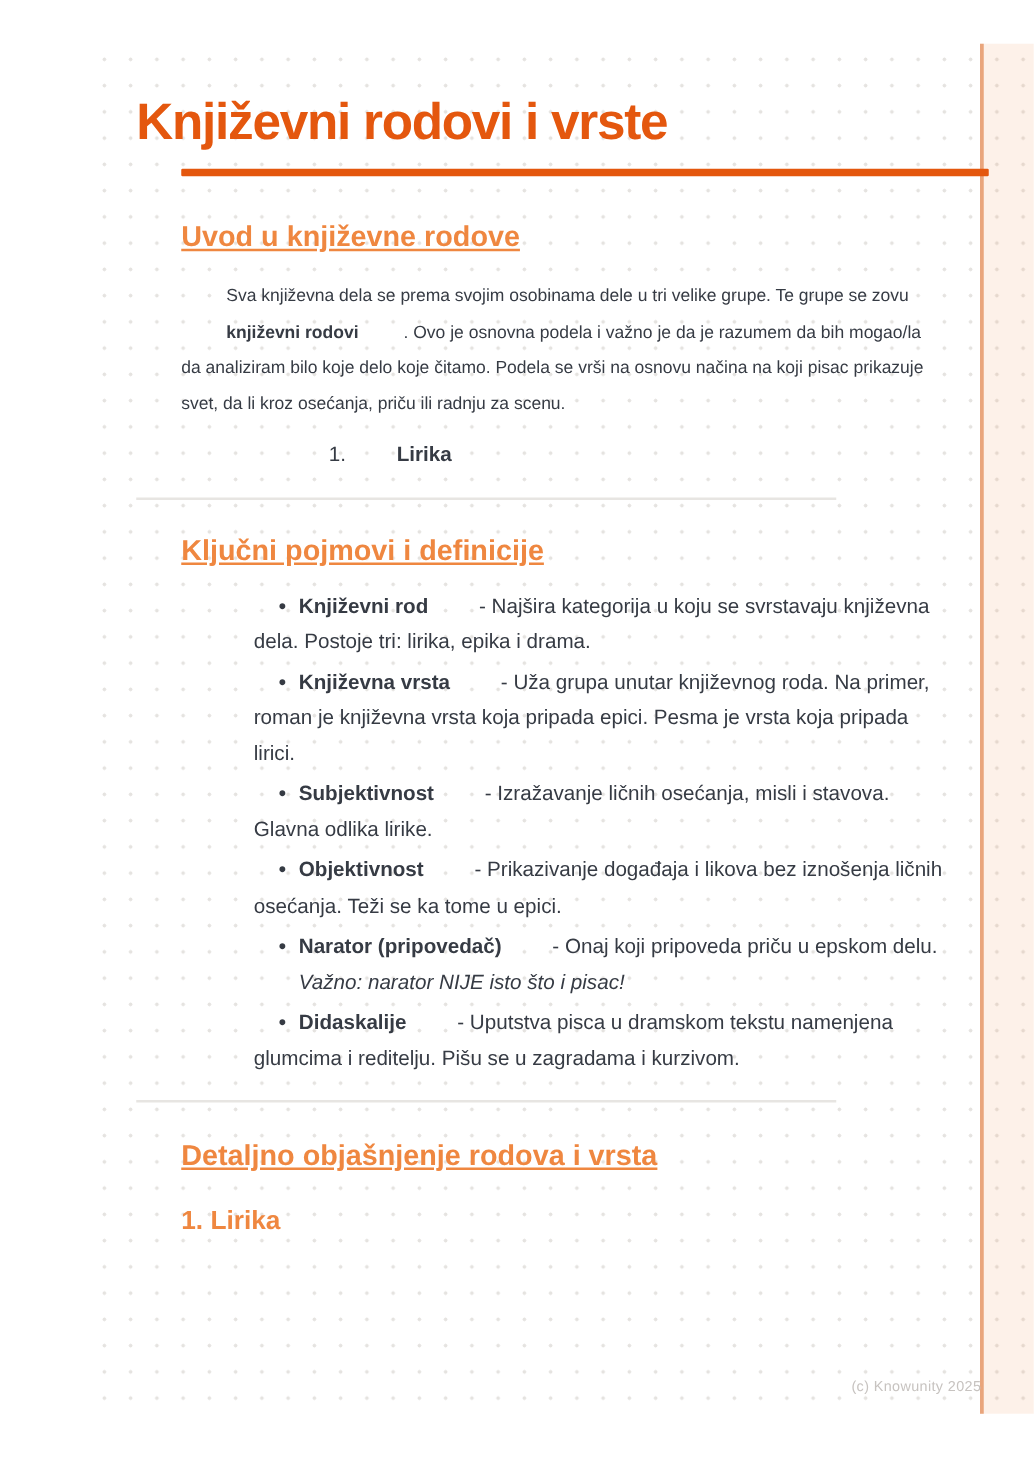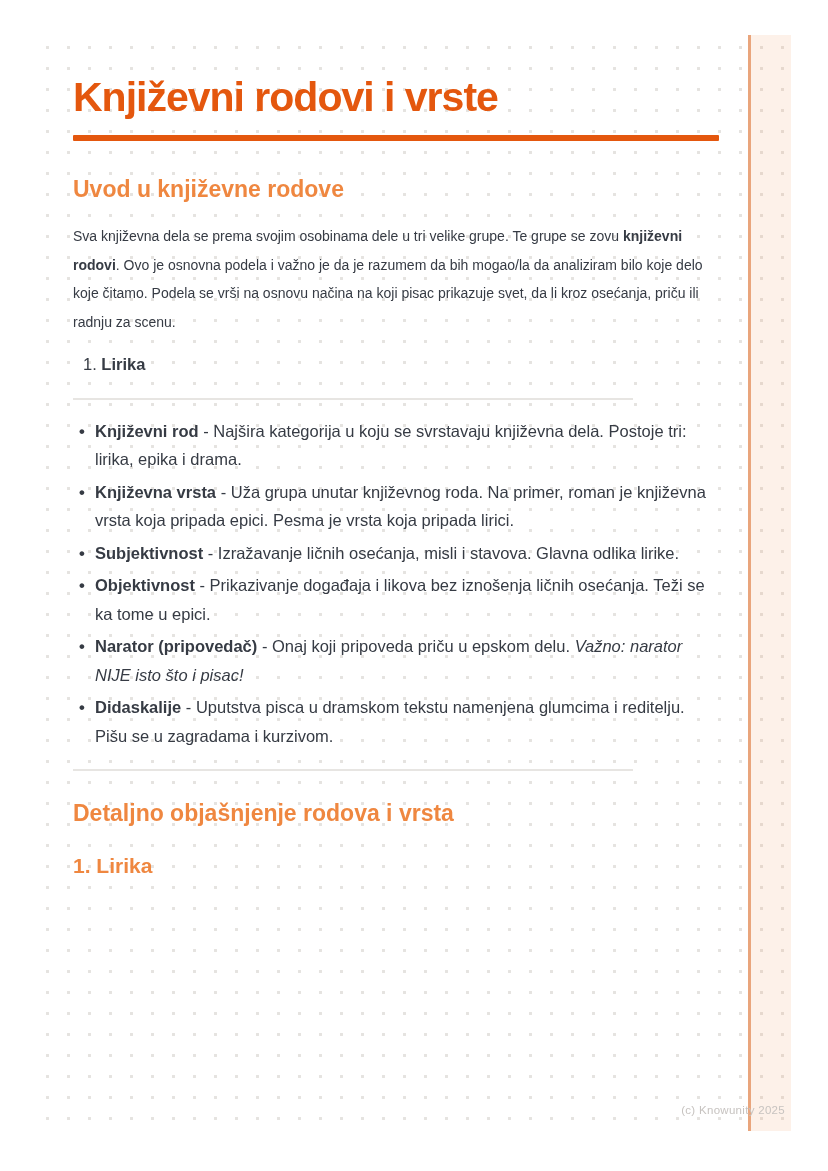--- a/index.html
+++ b/index.html
@@ -1,15 +1,15 @@
 <!DOCTYPE html>
 <html><head>
 <meta charset="utf-8">
 <style>
-  * { box-sizing: border-box; }
+  * { box-sizing: border-box; margin-left: 36px; }
   html,body { margin:0; padding:0; }
   body {
     width:828px; height:1171px;
     position:relative;
     background:#ffffff;
     font-family:"Liberation Sans", sans-serif;
     overflow:hidden;
     color:#363b44;
   }
   .dot-grid {
@@ -34,21 +34,21 @@
     font-size:41px; line-height:48px;
     font-weight:800; letter-spacing:-1px;
     color:#e4570e;
   }
   .title-rule {
     margin-top:14px; height:6px; width:100%;
     background:#e4570e; border-radius:1px;
   }
   h2 {
     margin:0; font-size:23px; line-height:28px;
-    font-weight:700; color:#ef8740;
+    font-weight:700; color:#ef8740;text-decoration:underline;
   }
   section[data-name="section-intro"] h2 { margin-top:34px; }
   p {
     margin:0; font-size:14px; line-height:28.5px; color:#363b44;
   }
   p.p1 { margin-top:19px; }
   p.lead { margin-top:12px; }
   p.p2 { margin-top:13px; }
   strong { font-weight:700; }
   em { font-style:italic; }
@@ -99,20 +99,21 @@
     <h2 data-name="intro-heading">Uvod u književne rodove</h2>
     <p class="p1" data-name="intro-paragraph"><span data-name="text-run">Sva književna dela se prema svojim osobinama dele u tri velike grupe. Te grupe se zovu </span><strong data-name="bold-term">književni rodovi</strong><span data-name="text-run">. Ovo je osnovna podela i važno je da je razumem da bih mogao/la da analiziram bilo koje delo koje čitamo. Podela se vrši na osnovu načina na koji pisac prikazuje svet, da li kroz osećanja, priču ili radnju za scenu.</span></p>
     <div class="num-list" data-name="genre-list">
       <div class="num-row" data-name="list-item"><span class="num" data-name="list-number">1.</span> <strong data-name="genre-name">Lirika</strong></div>
     </div>
   </section>
 
   <hr class="divider" data-name="section-divider">
 
   <section data-name="section-key-terms">
+    <h2 data-name="key-terms-heading">Ključni pojmovi i definicije</h2>
     <ul class="terms" data-name="key-terms-list">
       <li data-name="list-item"><span class="bullet" data-name="bullet-marker">•</span><strong data-name="term-label">Književni rod</strong><span data-name="term-definition"> - Najšira kategorija u koju se svrstavaju književna dela. Postoje tri: lirika, epika i drama.</span></li>
       <li data-name="list-item"><span class="bullet" data-name="bullet-marker">•</span><strong data-name="term-label">Književna vrsta</strong><span data-name="term-definition"> - Uža grupa unutar književnog roda. Na primer, roman je književna vrsta koja pripada epici. Pesma je vrsta koja pripada lirici.</span></li>
       <li data-name="list-item"><span class="bullet" data-name="bullet-marker">•</span><strong data-name="term-label">Subjektivnost</strong><span data-name="term-definition"> - Izražavanje ličnih osećanja, misli i stavova. Glavna odlika lirike.</span></li>
       <li data-name="list-item"><span class="bullet" data-name="bullet-marker">•</span><strong data-name="term-label">Objektivnost</strong><span data-name="term-definition"> - Prikazivanje događaja i likova bez iznošenja ličnih osećanja. Teži se ka tome u epici.</span></li>
       <li data-name="list-item"><span class="bullet" data-name="bullet-marker">•</span><strong data-name="term-label">Narator (pripovedač)</strong><span data-name="term-definition"> - Onaj koji pripoveda priču u epskom delu. </span><em data-name="term-note-italic">Važno: narator NIJE isto što i pisac!</em></li>
       <li data-name="list-item"><span class="bullet" data-name="bullet-marker">•</span><strong data-name="term-label">Didaskalije</strong><span data-name="term-definition"> - Uputstva pisca u dramskom tekstu namenjena glumcima i reditelju. Pišu se u zagradama i kurzivom.</span></li>
     </ul>
   </section>
 

